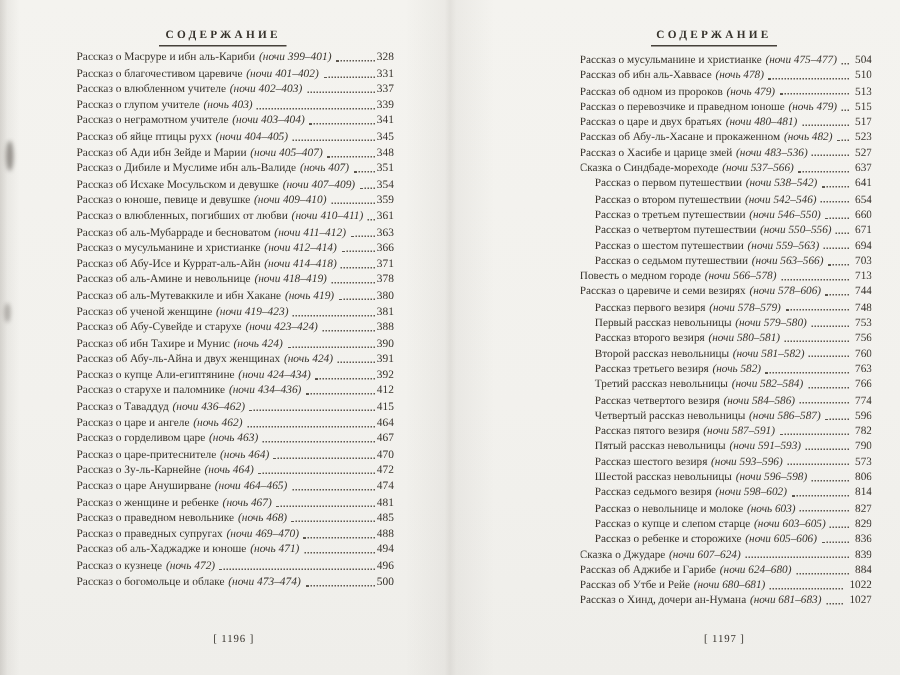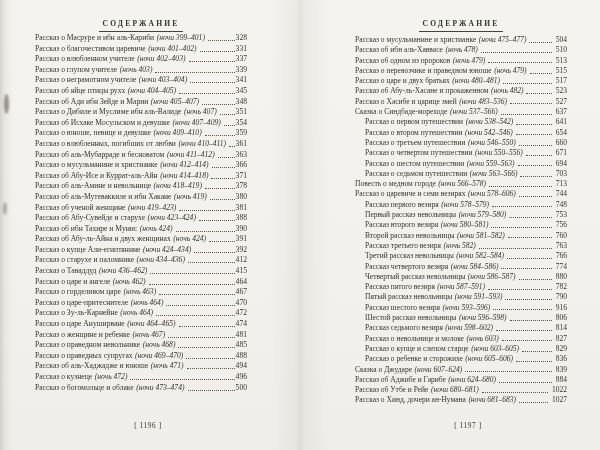--- a/index.html
+++ b/index.html
@@ -29,21 +29,21 @@
   .hdr-wrap { text-align: center; height: 15px; }
   .hdr {
     display: inline-block;
     font-size: 7.5px;
     font-weight: bold;
     letter-spacing: 2.2px;
     padding: 0 4px 2.5px 4px;
     border-bottom: 1.3px solid #46413a;
     white-space: nowrap;
   }
-  .toc { margin-top: 6px; }
+  .toc { margin-top: 6px; margin-left: 16px; }
   .page-right .toc { margin-top: 8px; }
   .row {
     display: flex;
     align-items: baseline;
     white-space: nowrap;
     overflow: hidden;
   }
   .page-left .row  { height: 10.6px; line-height: 10.6px; font-size: 7.6px; }
   .page-right .row { height: 10.3px; line-height: 10.3px; font-size: 7.5px; }
   .row.sub { padding-left: 10px; }
@@ -433,39 +433,39 @@
         <div class="row sub">
     <span class="entry-title">Рассказ четвертого везиря</span>
     <span class="nights">(ночи 584–586)</span>
     <span class="leader"></span>
     <span class="pagenum">774</span>
   </div>
         <div class="row sub">
     <span class="entry-title">Четвертый рассказ невольницы</span>
     <span class="nights">(ночи 586–587)</span>
     <span class="leader"></span>
-    <span class="pagenum">880</span>
+    <span class="pagenum">596</span>
   </div>
         <div class="row sub">
     <span class="entry-title">Рассказ пятого везиря</span>
     <span class="nights">(ночи 587–591)</span>
     <span class="leader"></span>
     <span class="pagenum">782</span>
   </div>
         <div class="row sub">
     <span class="entry-title">Пятый рассказ невольницы</span>
     <span class="nights">(ночи 591–593)</span>
     <span class="leader"></span>
     <span class="pagenum">790</span>
   </div>
         <div class="row sub">
     <span class="entry-title">Рассказ шестого везиря</span>
     <span class="nights">(ночи 593–596)</span>
     <span class="leader"></span>
-    <span class="pagenum">916</span>
+    <span class="pagenum">573</span>
   </div>
         <div class="row sub">
     <span class="entry-title">Шестой рассказ невольницы</span>
     <span class="nights">(ночи 596–598)</span>
     <span class="leader"></span>
     <span class="pagenum">806</span>
   </div>
         <div class="row sub">
     <span class="entry-title">Рассказ седьмого везиря</span>
     <span class="nights">(ночи 598–602)</span>

